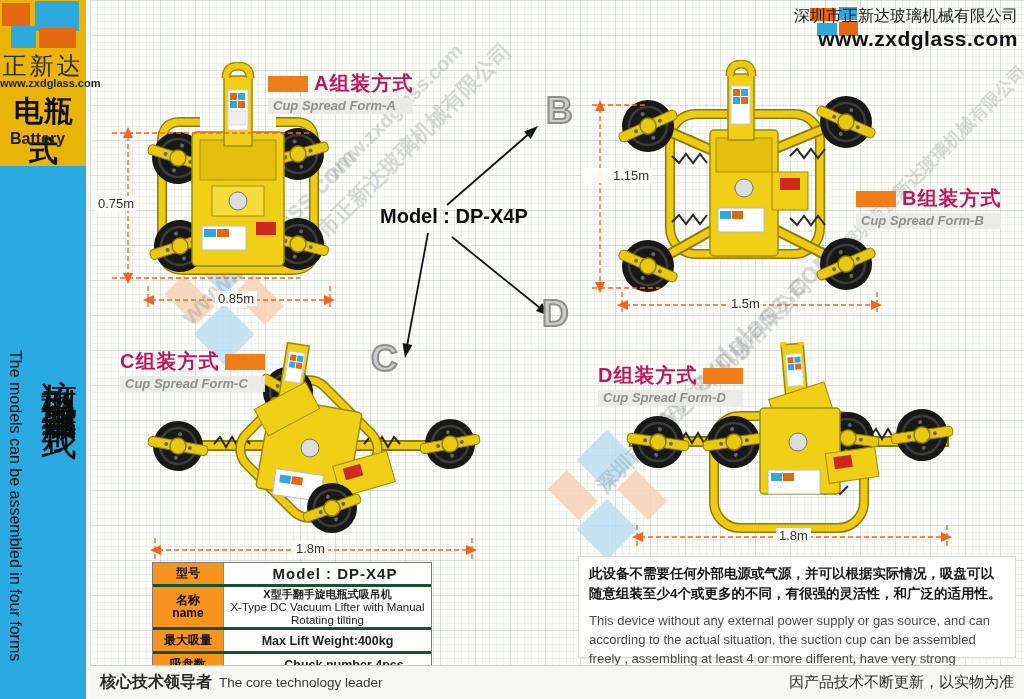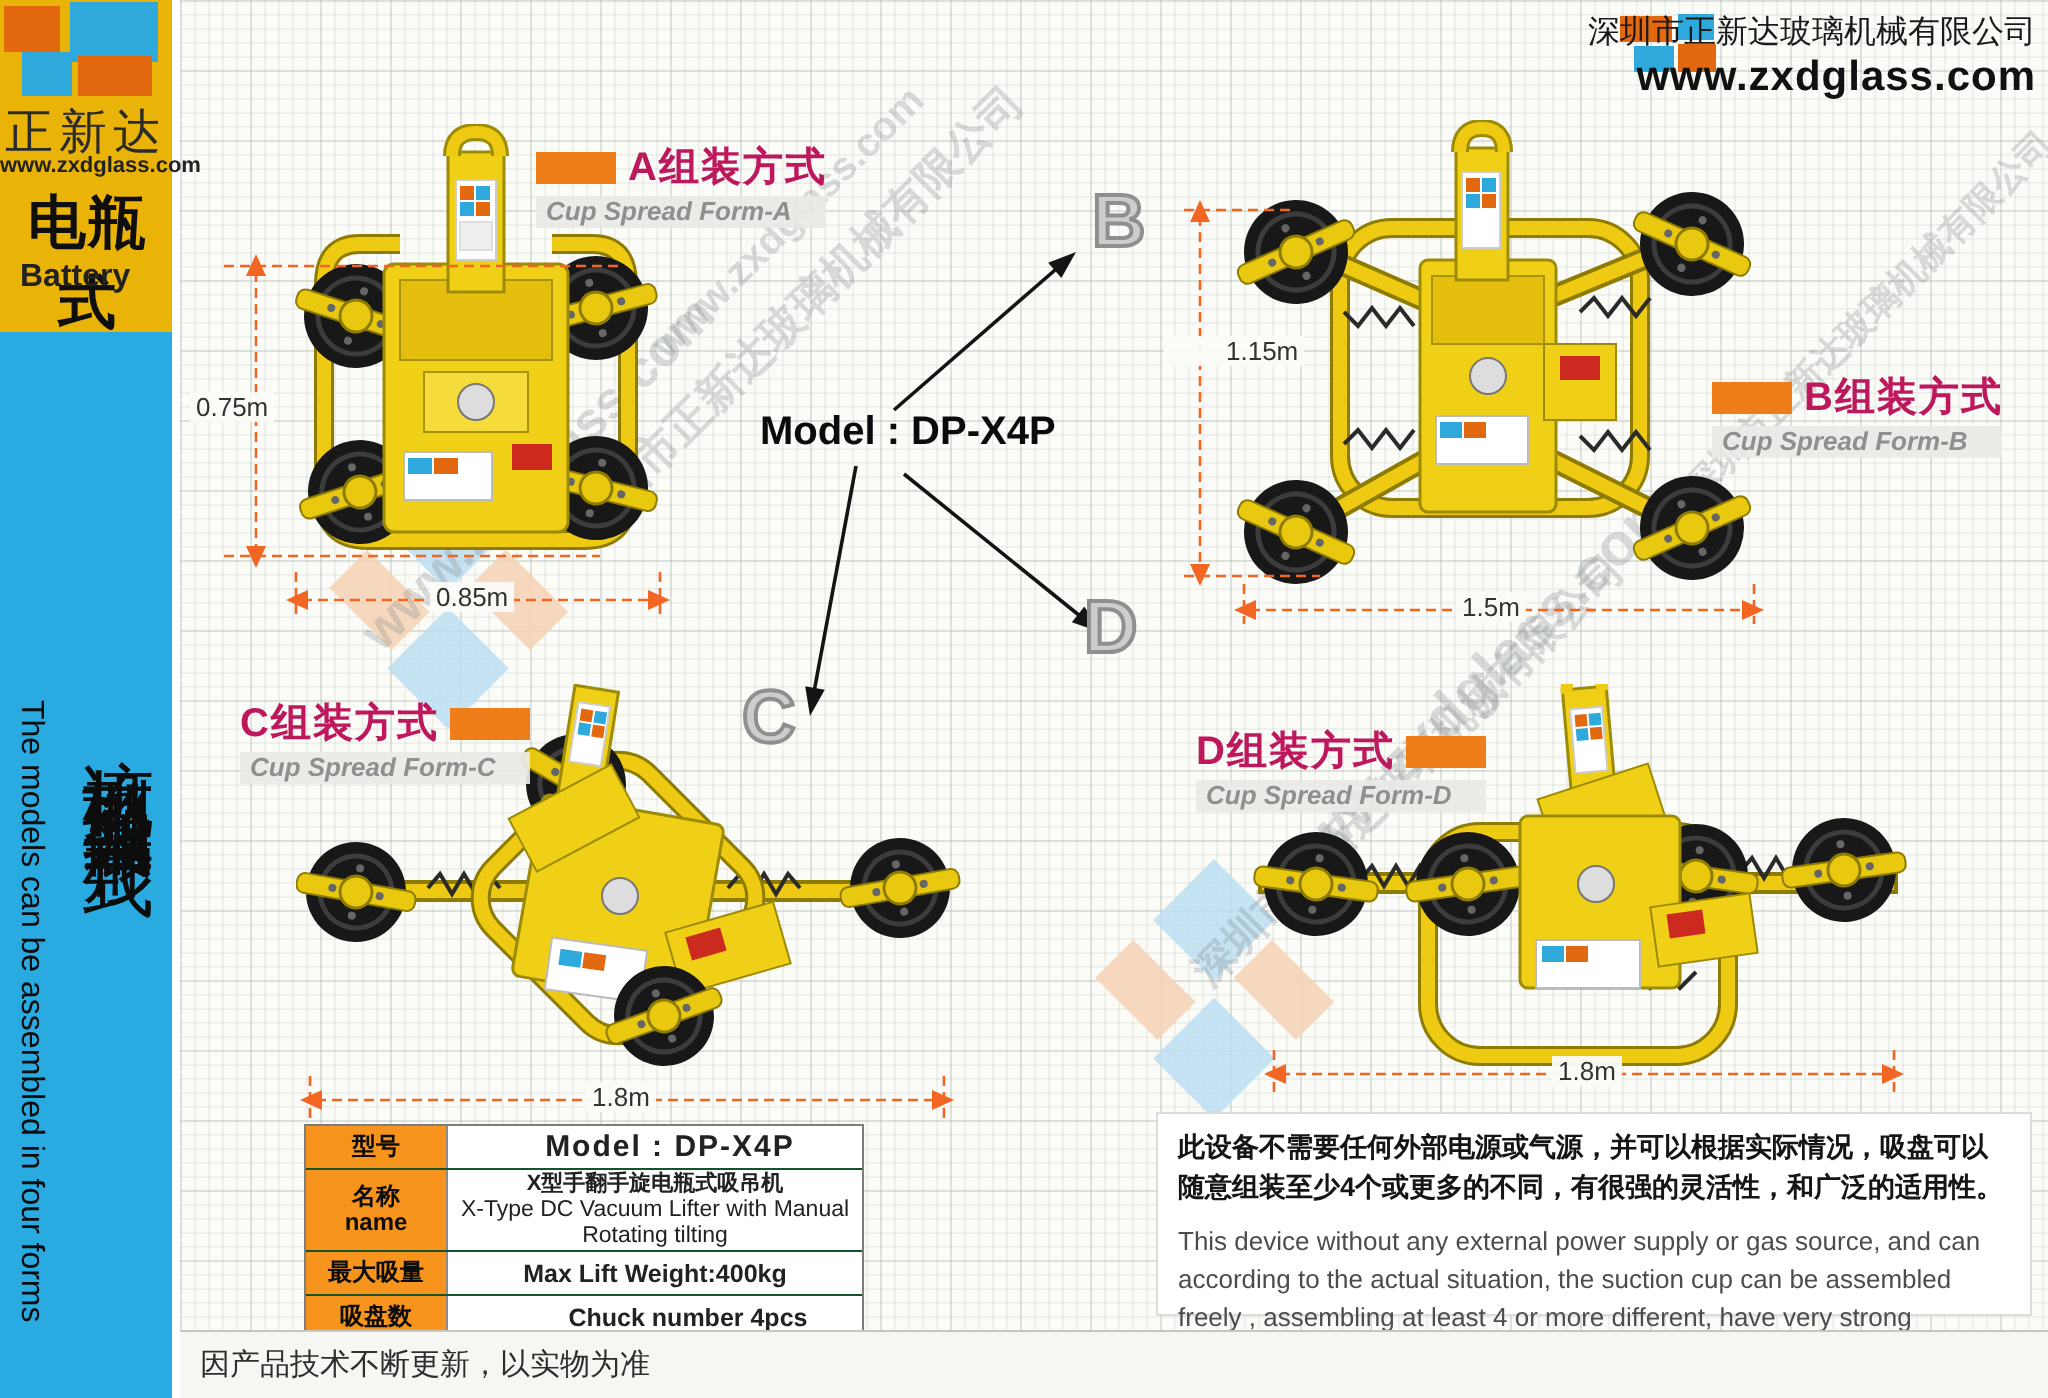--- a/index.html
+++ b/index.html
@@ -53,21 +53,21 @@
   .dim{position:absolute;font-size:13px;color:#333;background:rgba(251,251,248,.95);
       padding:0 3px;z-index:5;}
   #model-callout{position:absolute;left:380px;top:205px;font-size:20px;font-weight:bold;
       color:#0b0b0b;z-index:5;white-space:nowrap;}
   .big-letter{position:absolute;font-size:37px;font-weight:bold;color:#cdcdcd;
       -webkit-text-stroke:2px #8f8f8f;z-index:4;}
   #overlay{left:0;top:0;z-index:3;pointer-events:none;}
   svg.machine{position:absolute;z-index:2;}
   
   #spec{left:152px;top:562px;width:278px;border:1px solid #7d7d7d;background:#fff;z-index:5;}
-  .srow{display:flex;border-top:1px solid #14532d;}
+  .srow{display:flex;border-top:3px solid #14532d;}
   .srow:first-child{border-top:none;}
   .scell-l{width:70px;background:#f7941d;color:#0d0d0d;font-weight:bold;font-size:12px;
       display:flex;flex-direction:column;align-items:center;justify-content:center;
       border-right:1px solid #8a8a8a;line-height:13px;}
   .scell-r{flex:1;display:flex;flex-direction:column;align-items:center;justify-content:center;
       text-align:center;color:#222;}
   .sv-model{font-size:15px;font-weight:bold;letter-spacing:1px;}
   .sv-cn{font-size:11px;font-weight:bold;line-height:13px;}
   .sv-en{font-size:11.5px;line-height:13px;padding:0 4px;}
   .sv-plain{font-size:12.5px;font-weight:bold;}
@@ -421,20 +421,23 @@
     <div class="sq" style="left:29px;top:0;width:18px;height:13px;background:#2fa8dc;"></div>
     <div class="sq" style="left:7px;top:16px;width:20px;height:13px;background:#2fa8dc;"></div>
     <div class="sq" style="left:29px;top:15px;width:19px;height:14px;background:#e2690f;"></div>
   </div>
   <div id="header-company">
     <div class="cn">深圳市正新达玻璃机械有限公司</div>
     <div class="url">www.zxdglass.com</div>
   </div>
 
   <div id="footer" class="abs">
+    <div>
+      <span class="l-cn">核心技术领导者</span><span class="l-en">The core technology leader</span>
+    </div>
     <div class="r">因产品技术不断更新，以实物为准</div>
   </div>
 
   <div id="sidebar" class="abs">
     <div class="abs" style="left:0;top:0;width:86px;height:54px;">
       <div class="sq" style="left:2px;top:3px;width:28px;height:23px;background:#e2690f;"></div>
       <div class="sq" style="left:35px;top:1px;width:44px;height:30px;background:#2fa8dc;"></div>
       <div class="sq" style="left:11px;top:26px;width:25px;height:22px;background:#2fa8dc;"></div>
       <div class="sq" style="left:39px;top:28px;width:37px;height:20px;background:#e2690f;"></div>
     </div>

